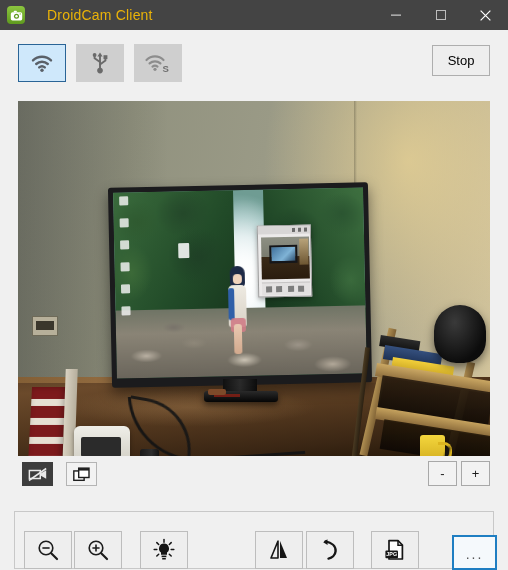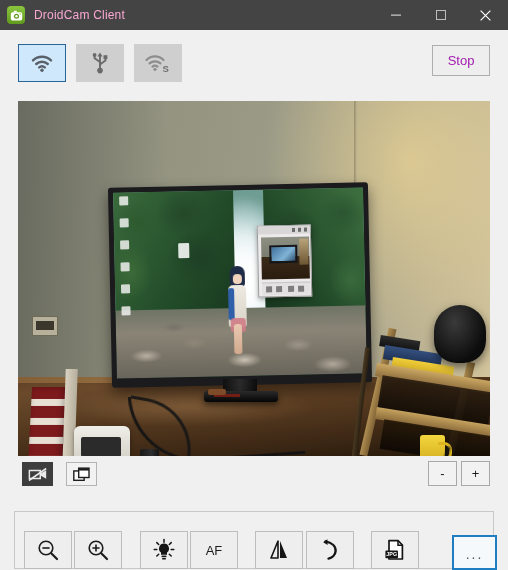--- a/index.html
+++ b/index.html
@@ -17,21 +17,21 @@
     background:#444444;display:flex;align-items:center;
   }
   .tb-icon{
     width:18px;height:18px;margin-left:7px;border-radius:4px;
     background:linear-gradient(#8cc63f,#5f9a1e);
     display:flex;align-items:center;justify-content:center;
     flex:0 0 auto;
   }
   .tb-icon svg{display:block;}
   .tb-title{
-    color:#f9a8d4;font-size:12px;margin-left:9px;letter-spacing:.2px;
+    color:#eab308;font-size:14px;margin-left:22px;letter-spacing:.2px;
     white-space:nowrap;
   }
   .tb-spacer{flex:1 1 auto;}
   .winbtn{
     width:45px;height:30px;display:flex;align-items:center;justify-content:center;
     color:#e8e8e8;
   }
   .winbtn svg{display:block;}
 
   
@@ -42,21 +42,21 @@
     display:flex;align-items:center;justify-content:center;
   }
   .modebtn.sel{background:#cfe8fb;border:1px solid #2a6496;}
   .modebtn svg{display:block;}
   #mode-wifi{left:18px;}
   #mode-usb{left:76px;}
   #mode-wifis{left:134px;}
   .stopbtn{
     position:absolute;right:18px;top:15px;width:58px;height:31px;
     background:#eeeeee;border:1px solid #aeaeae;box-sizing:border-box;
-    font-size:13px;color:#a21caf;font-family:"Liberation Sans",sans-serif;
+    font-size:13px;color:#000000;font-family:"Liberation Sans",sans-serif;
     display:flex;align-items:center;justify-content:center;
   }
 
   
   .videowrap{
     position:absolute;left:18px;top:101px;width:472px;height:355px;
     overflow:hidden;background:#6f7264;
   }
   .scene{position:absolute;inset:0;}
 
@@ -622,21 +622,20 @@
           <path d="M19.2 11.6 h2.6"></path>
         <path d="M4.8 18 L6.7 16.2"></path>
           <path d="M19.2 18 L17.3 16.2"></path>
       </g>
       <path d="M12 5.6 a5 5 0 0 0 -3 9 v2.2 h6 v-2.2 a5 5 0 0 0 -3 -9 z" fill="#151515"></path>
       <rect x="9.6" y="17.6" width="4.8" height="1.6" fill="#151515"></rect>
       <rect x="10.2" y="20" width="3.6" height="1.5" fill="#151515"></rect>
     </svg>
   </div>
 
-  <div class="probtn" id="pro-af">AF</div>
 
   <div class="probtn" id="pro-mirror">
     <svg width="24" height="24" viewBox="0 0 24 24">
       <path d="M11 3 L4 20 h7 z" fill="none" stroke="#151515" stroke-width="1.6" stroke-linejoin="round"></path>
       <path d="M13 3 L20 20 h-7 z" fill="#151515"></path>
     </svg>
   </div>
 
   <div class="probtn" id="pro-rotate">
     <svg width="24" height="24" viewBox="0 0 24 24">

